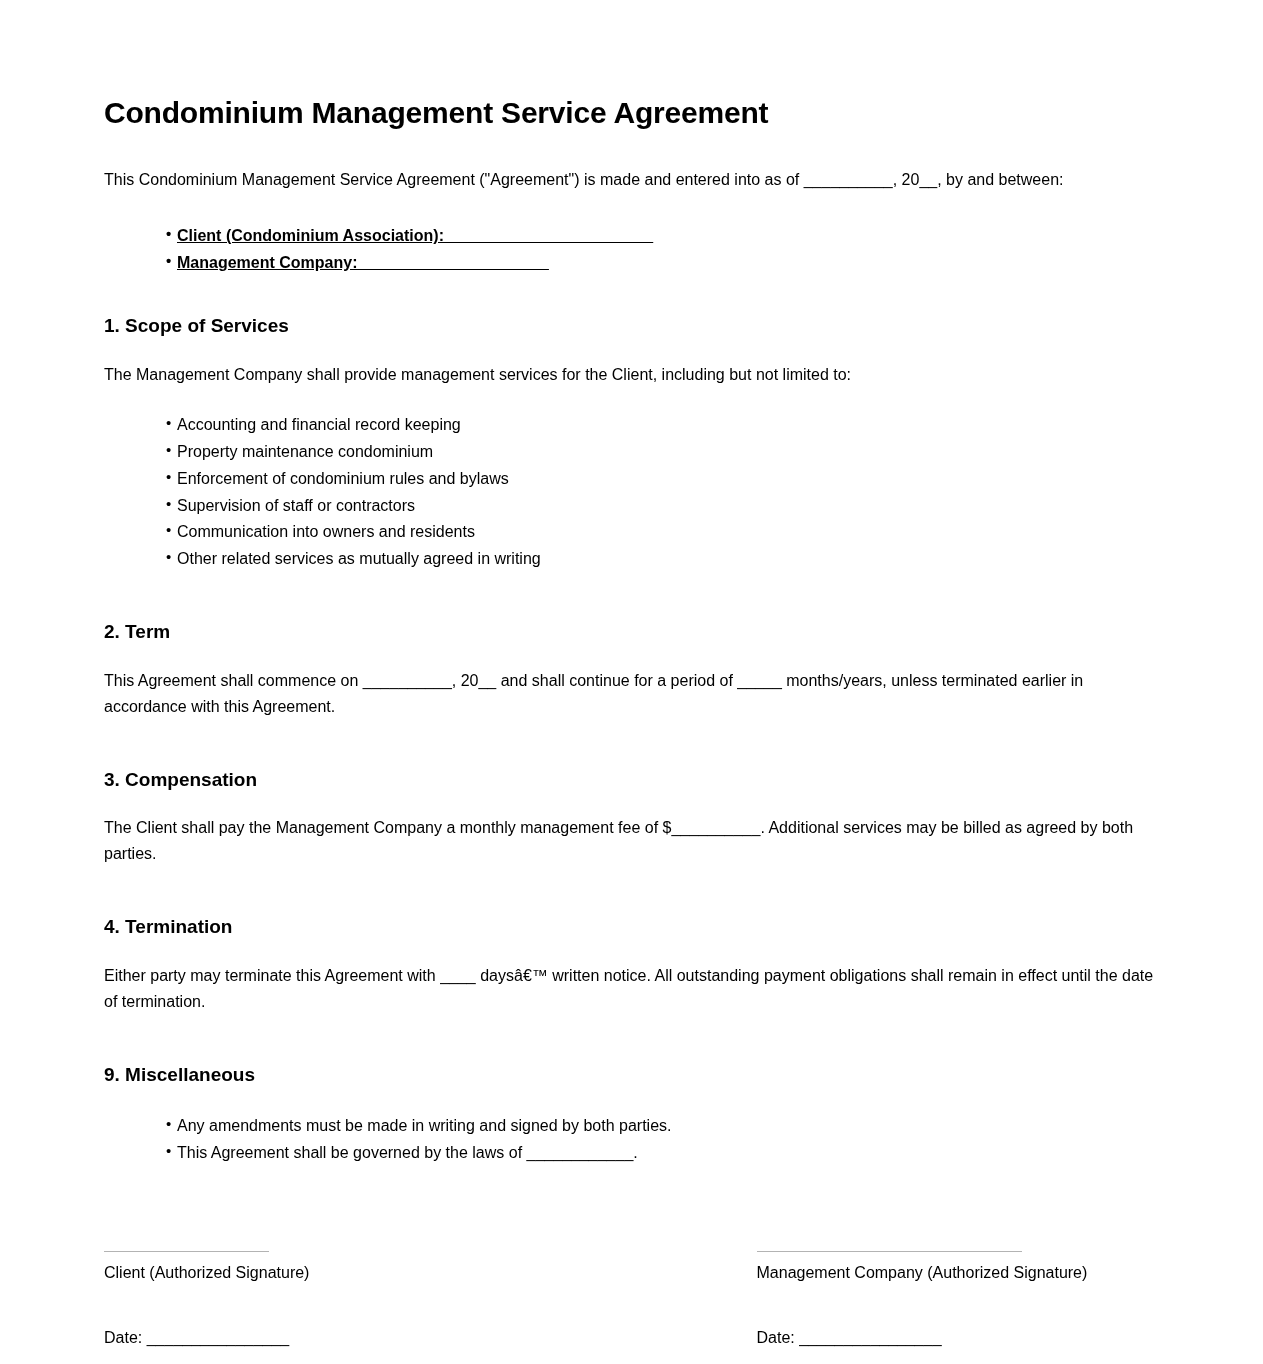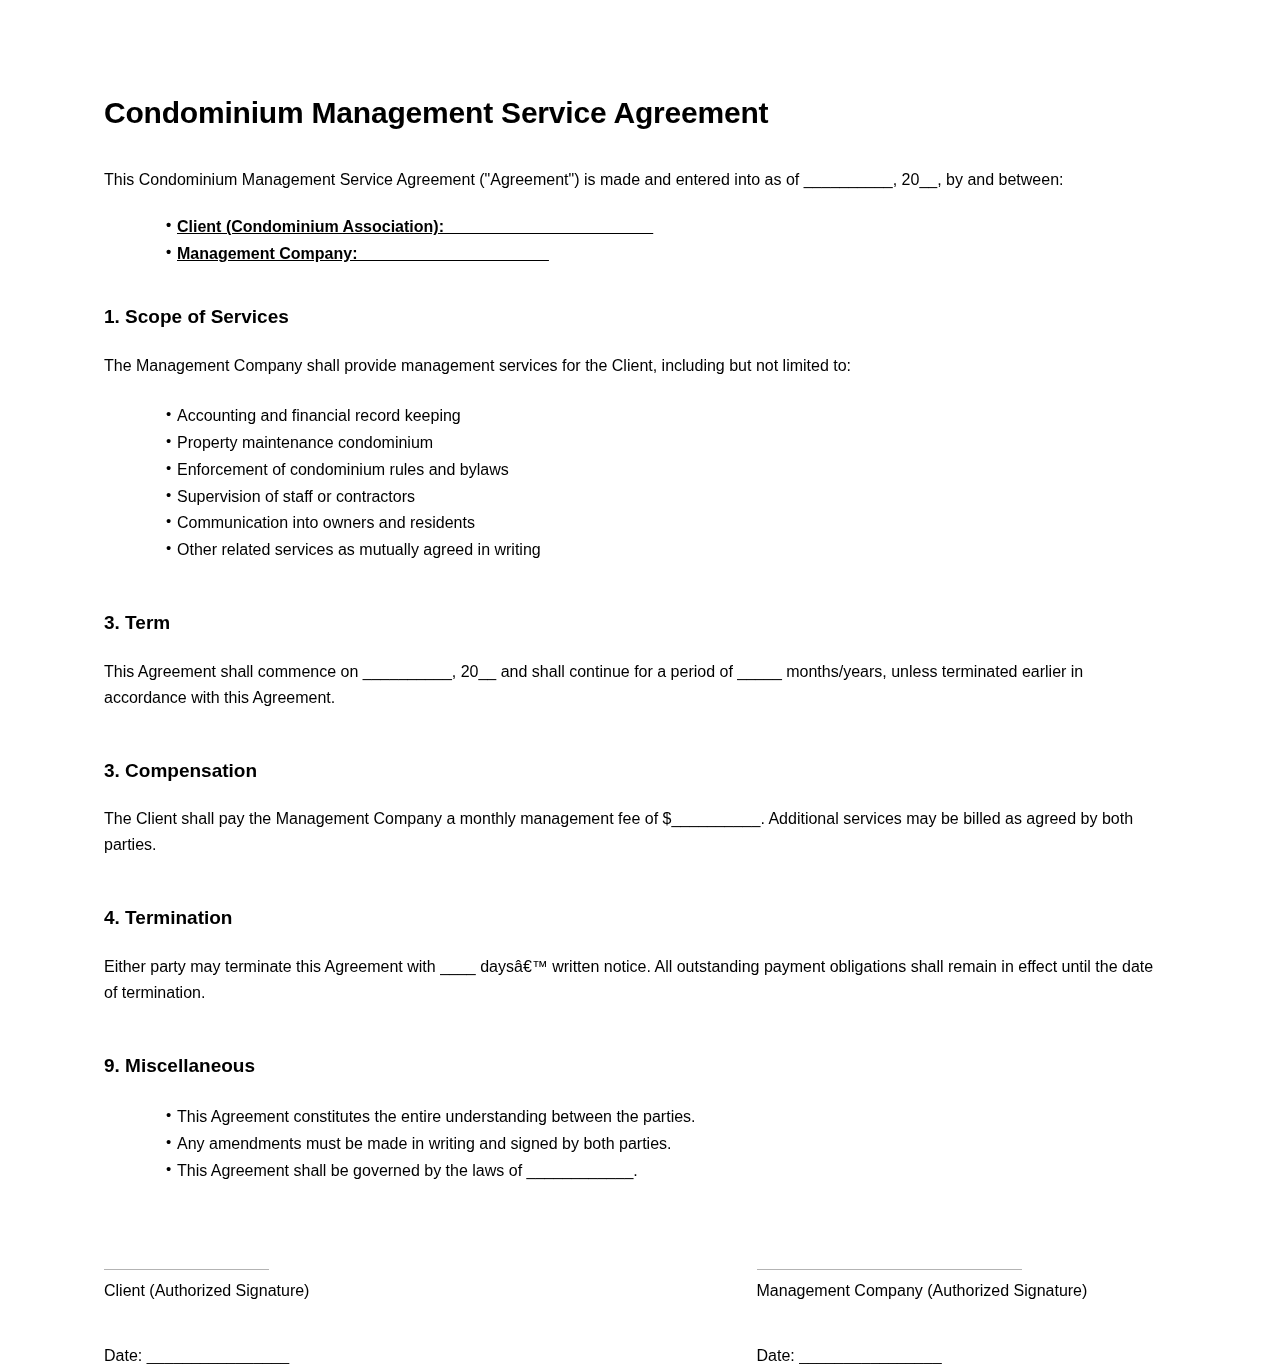--- a/index.html
+++ b/index.html
@@ -30,21 +30,21 @@
     margin: 0 0 36px 0;
     letter-spacing: -0.2px;
   }
   .para {
     font-size: 16px;
     line-height: 1.62;
     margin: 0 0 0 0;
     max-width: 1056px;
   }
   .intro-para {
-    margin-bottom: 22px;
+    margin-bottom: 31px;
   }
   ul.doc-list {
     list-style: none;
     margin: 0;
     padding: 0;
   }
   ul.doc-list > li {
     position: relative;
     font-size: 16px;
     line-height: 1.62;
@@ -137,38 +137,37 @@
       <li>Accounting and financial record keeping</li>
       <li>Property maintenance condominium</li>
       <li>Enforcement of condominium rules and bylaws</li>
       <li>Supervision of staff or contractors</li>
       <li>Communication into owners and residents</li>
       <li>Other related services as mutually agreed in writing</li>
     </ul>
   </div>
 
   <div class="section section-term">
-    <h2 class="section-heading">3. Term</h2>
+    <h2 class="section-heading">2. Term</h2>
     <p class="para section-body">This Agreement shall commence on __________, 20__ and shall continue for a period of _____ months/years, unless terminated earlier in accordance with this Agreement.</p>
   </div>
 
   <div class="section section-comp">
     <h2 class="section-heading">3. Compensation</h2>
     <p class="para section-body">The Client shall pay the Management Company a monthly management fee of $__________. Additional services may be billed as agreed by both parties.</p>
   </div>
 
   <div class="section section-term-ination">
     <h2 class="section-heading">4. Termination</h2>
     <p class="para section-body">Either party may terminate this Agreement with ____ daysâ€™ written notice. All outstanding payment obligations shall remain in effect until the date of termination.</p>
   </div>
 
   <div class="section section-misc">
     <h2 class="section-heading">9. Miscellaneous</h2>
     <ul class="doc-list" style="margin-top:26px;">
-      <li>This Agreement constitutes the entire understanding between the parties.</li>
       <li>Any amendments must be made in writing and signed by both parties.</li>
       <li>This Agreement shall be governed by the laws of ____________.</li>
     </ul>
   </div>
 
   <div class="sig-area">
 
     <div class="sig-col left">
       <hr class="sig-line">
       <p class="sig-label">Client (Authorized Signature)</p>

